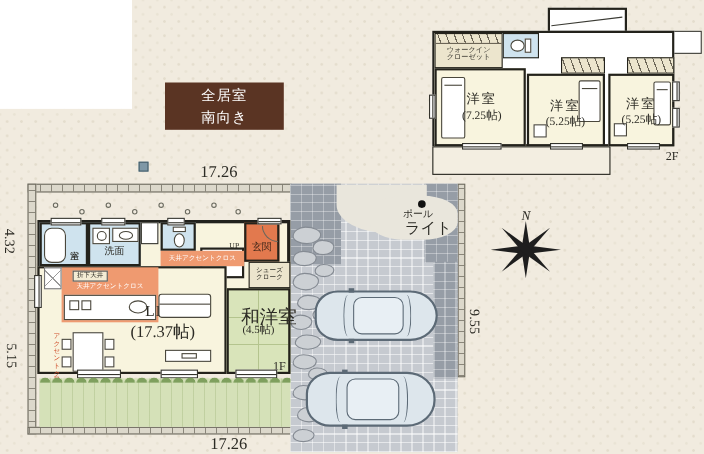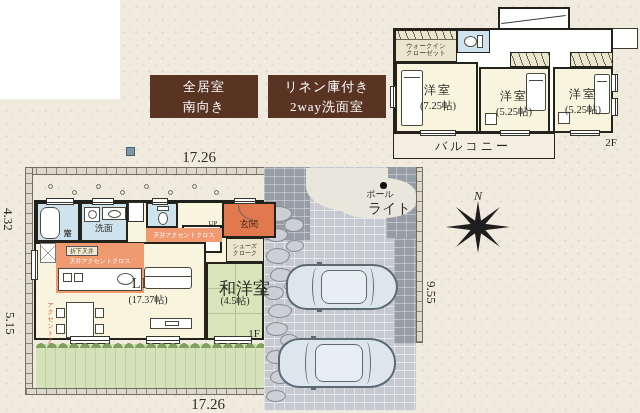--- a/index.html
+++ b/index.html
@@ -68,24 +68,20 @@
 <body>
 
 <div class="stage">
 
   <div class="abs" style="left:0;top:0;width:120px;height:99px;background:#fff"></div>
 
   <div class="badge" style="left:150px;top:75px;width:108px;height:43px">
     <span>全居室</span>
     <span>南向き</span>
   </div>
-  <div class="badge" style="left:268px;top:75px;width:118px;height:43px">
-    <span>リネン庫付き</span>
-    <span>2way洗面室</span>
-  </div>
 
   <div class="abs" style="left:126px;top:147px;width:9px;height:9px;background:#7e97a6;border:1px solid #47606d"></div>
 
   <div class="lbl" style="left:149px;top:149px;width:100px;font-size:15px">17.26</div>
   <div class="lbl vtext" style="left:1px;top:196px;height:46px;font-size:13px">4.32</div>
   <div class="lbl vtext" style="left:3px;top:300px;height:46px;font-size:13px">5.15</div>
   <div class="lbl vtext" style="left:424px;top:268px;height:48px;font-size:13px">9.55</div>
   <div class="lbl" style="left:158px;top:396px;width:100px;font-size:15px">17.26</div>
 
   <div class="lbl" style="left:470px;top:190px;width:16px;font-size:12px;font-style:italic">N</div>
@@ -143,21 +139,20 @@
   <div class="lbl" style="left:555px;top:104px;width:56px;font-size:10.5px">(5.25帖)</div>
 
   <div class="winv" style="left:611px;top:74px;width:7px;height:18px"></div>
   <div class="winv" style="left:611px;top:98px;width:7px;height:18px"></div>
   <div class="winv" style="left:390px;top:86px;width:6px;height:22px"></div>
 
   <div class="room thin" style="left:393px;top:133px;width:162px;height:26px;background:#f3eee1"></div>
   <div class="win" style="left:420px;top:130px;width:36px;height:6px"></div>
   <div class="win" style="left:500px;top:130px;width:30px;height:6px"></div>
   <div class="win" style="left:570px;top:130px;width:30px;height:6px"></div>
-  <div class="lbl" style="left:425px;top:140px;width:96px;font-size:12px;letter-spacing:3px">バルコニー</div>
   <div class="lbl" style="left:600px;top:136px;width:22px;font-size:11px">2F</div>
 
   <div class="fence fh" style="left:25px;top:167px;width:240px;height:8px"></div>
   <div class="fence fv" style="left:25px;top:167px;width:8px;height:228px"></div>
   <div class="fence fh" style="left:25px;top:388px;width:278px;height:7px"></div>
   <div class="fence fv" style="left:416px;top:167px;width:7px;height:176px"></div>
 
   <div class="drive" style="left:264px;top:167px;width:152px;height:244px"></div>
   <div class="drivedark" style="left:264px;top:167px;width:46px;height:74px"></div>
   <div class="drivedark" style="left:386px;top:167px;width:30px;height:72px"></div>
@@ -235,21 +230,21 @@
     <div class="oval" style="left:10px;top:8px;width:10px;height:13px"></div>
   </div>
 
   <div class="room treads" style="left:182px;top:202px;width:40px;height:28px;background:#fff"></div>
   <div class="lbl" style="left:204px;top:220px;width:18px;font-size:7px">UP</div>
 
   <div class="abs orange" style="left:146px;top:228px;width:76px;height:14px">
     <div class="lbl" style="left:0;top:4px;width:100%;font-size:6px;color:#fff">天井アクセントクロス</div>
   </div>
 
-  <div class="room" style="left:222px;top:202px;width:54px;height:36px;background:#e2794e">
+  <div class="room" style="left:222px;top:202px;width:32px;height:36px;background:#e2794e">
     <div class="lbl" style="left:0;top:16px;width:100%;font-size:9px;color:#3a2317">玄関</div>
   </div>
   <div class="win" style="left:234px;top:198px;width:22px;height:6px"></div>
   <div class="arc" style="left:238px;top:205px;width:15px;height:15px"></div>
 
   <div class="room thin beige" style="left:226px;top:238px;width:38px;height:24px">
     <div class="lbl" style="left:0;top:4px;width:100%;font-size:6px">
       <div>シューズ</div>
       <div>クローク</div>
     </div>
@@ -261,21 +256,21 @@
   <div class="abs" style="left:66px;top:246px;width:32px;height:10px;background:#f3ecd4;border:1px solid #555">
     <div class="lbl" style="left:0;top:1px;width:100%;font-size:6px">折下天井</div>
   </div>
   <div class="lbl" style="left:58px;top:258px;width:84px;font-size:6px;color:#fff">天井アクセントクロス</div>
   <div class="fixture" style="left:58px;top:268px;width:84px;height:23px">
     <div class="fixture" style="left:4px;top:4px;width:9px;height:9px;border-width:1px"></div>
     <div class="fixture" style="left:15px;top:4px;width:9px;height:9px;border-width:1px"></div>
     <div class="oval" style="left:58px;top:4px;width:17px;height:12px"></div>
   </div>
   <div class="lbl" style="left:120px;top:276px;width:56px;font-size:14px;letter-spacing:1px">LDK</div>
-  <div class="lbl" style="left:112px;top:294px;width:72px;font-size:10px">(17.37帖)</div>
+  <div class="lbl" style="left:112px;top:294px;width:72px;font-size:15px">(17.37帖)</div>
   <div class="sofa" style="left:144px;top:267px;width:48px;height:22px"></div>
   <div class="fixture" style="left:150px;top:318px;width:42px;height:11px">
     <div class="fixture" style="left:14px;top:2px;width:14px;height:5px;border-width:1px"></div>
   </div>
   <div class="fixture" style="left:66px;top:302px;width:28px;height:36px"></div>
   <div class="fixture" style="left:56px;top:308px;width:9px;height:10px;border-width:1px"></div>
   <div class="fixture" style="left:56px;top:324px;width:9px;height:10px;border-width:1px"></div>
   <div class="fixture" style="left:95px;top:308px;width:9px;height:10px;border-width:1px"></div>
   <div class="fixture" style="left:95px;top:324px;width:9px;height:10px;border-width:1px"></div>
   <div class="lbl vtext" style="left:47px;top:298px;height:52px;font-size:6px;color:#d0502c">アクセントクロス</div>

